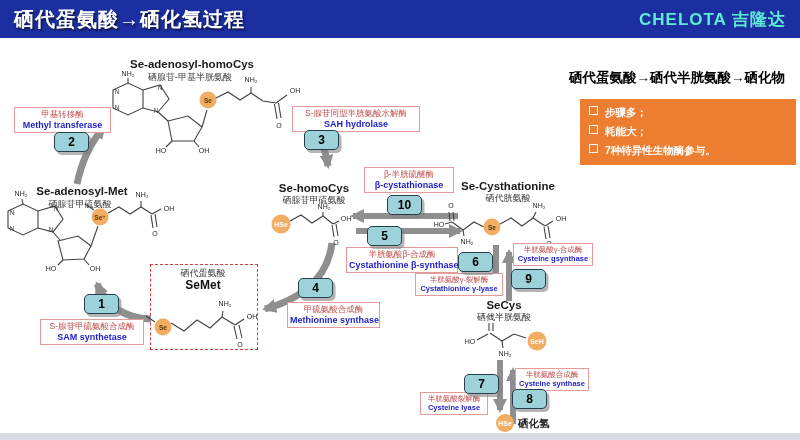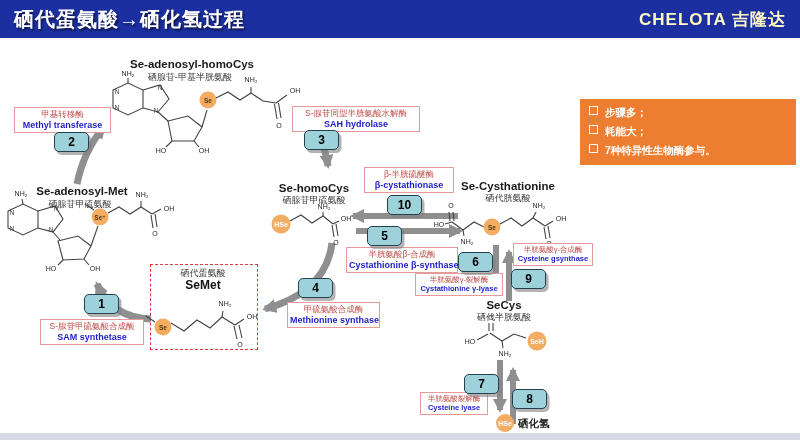--- a/index.html
+++ b/index.html
@@ -3,21 +3,21 @@
 <meta charset="utf-8">
 <style>
   html,body{margin:0;padding:0;background:#fff;}
   .stage{position:relative;width:800px;height:440px;background:#ffffff;overflow:hidden;
          font-family:"Liberation Sans","DejaVu Sans",sans-serif;}
   
   .hdr{position:absolute;left:0;top:0;width:800px;height:38px;background:#1c2fa1;
        display:flex;align-items:center;justify-content:space-between;padding:0 14px;box-sizing:border-box;z-index:5;}
   .hdr-title{color:#fff;font-size:20px;font-weight:bold;letter-spacing:1px;
              text-shadow:1.5px 2px 2px rgba(0,0,0,.55);}
-  .hdr-brand{color:#fef9c3;font-size:17px;font-weight:bold;letter-spacing:1px;}
+  .hdr-brand{color:#5eead4;font-size:17px;font-weight:bold;letter-spacing:1px;}
   
   svg.layer{position:absolute;left:0;top:0;z-index:1;}
   .arr{stroke:#8f8f8f;stroke-width:7;fill:none;}
   .arr2{stroke:#8f8f8f;stroke-width:6;fill:none;}
   .bd{stroke:#424242;stroke-width:1.1;fill:none;}
   .at{font-size:7px;fill:#1f1f1f;text-anchor:middle;}
   .atn{font-size:6.3px;fill:#333;text-anchor:middle;}
   .se-c{fill:#f2ad63;}
   .se-t{font-size:6.5px;font-weight:bold;fill:#53380d;text-anchor:middle;}
   .se-w{font-size:7px;font-weight:bold;fill:#ffffff;text-anchor:middle;}
@@ -245,36 +245,41 @@
     <div class="en">SAM synthetase</div>
   </div>
   <div class="ebox sm" style="left:415px;top:273px;width:88px;">
     <div class="cn">半胱氨酸γ-裂解酶</div>
     <div class="en">Cystathionine γ-lyase</div>
   </div>
   <div class="ebox sm" style="left:513px;top:243px;width:80px;">
     <div class="cn">半胱氨酸γ-合成酶</div>
     <div class="en">Cysteine gsynthase</div>
   </div>
+  <div class="ebox sm" style="left:515px;top:368px;width:74px;">
+    <div class="cn">半胱氨酸合成酶</div>
+    <div class="en">Cysteine synthase</div>
+  </div>
   <div class="ebox sm" style="left:420px;top:392px;width:68px;">
     <div class="cn">半胱氨酸裂解酶</div>
     <div class="en">Cysteine lyase</div>
   </div>
 
   <div class="step" style="left:84px;top:294px;">1</div>
   <div class="step" style="left:54px;top:132px;">2</div>
   <div class="step" style="left:304px;top:130px;">3</div>
   <div class="step" style="left:298px;top:278px;">4</div>
   <div class="step" style="left:367px;top:226px;">5</div>
   <div class="step" style="left:458px;top:252px;">6</div>
   <div class="step" style="left:464px;top:374px;">7</div>
   <div class="step" style="left:512px;top:389px;">8</div>
   <div class="step" style="left:511px;top:269px;">9</div>
   <div class="step" style="left:387px;top:195px;">10</div>
 
+  <div class="heading">硒代蛋氨酸→硒代半胱氨酸→硒化物</div>
   <div class="summary">
     <div class="point">
       <span class="bullet"></span>
       <span>步骤多；</span>
     </div>
     <div class="point">
       <span class="bullet"></span>
       <span>耗能大；</span>
     </div>
     <div class="point">

